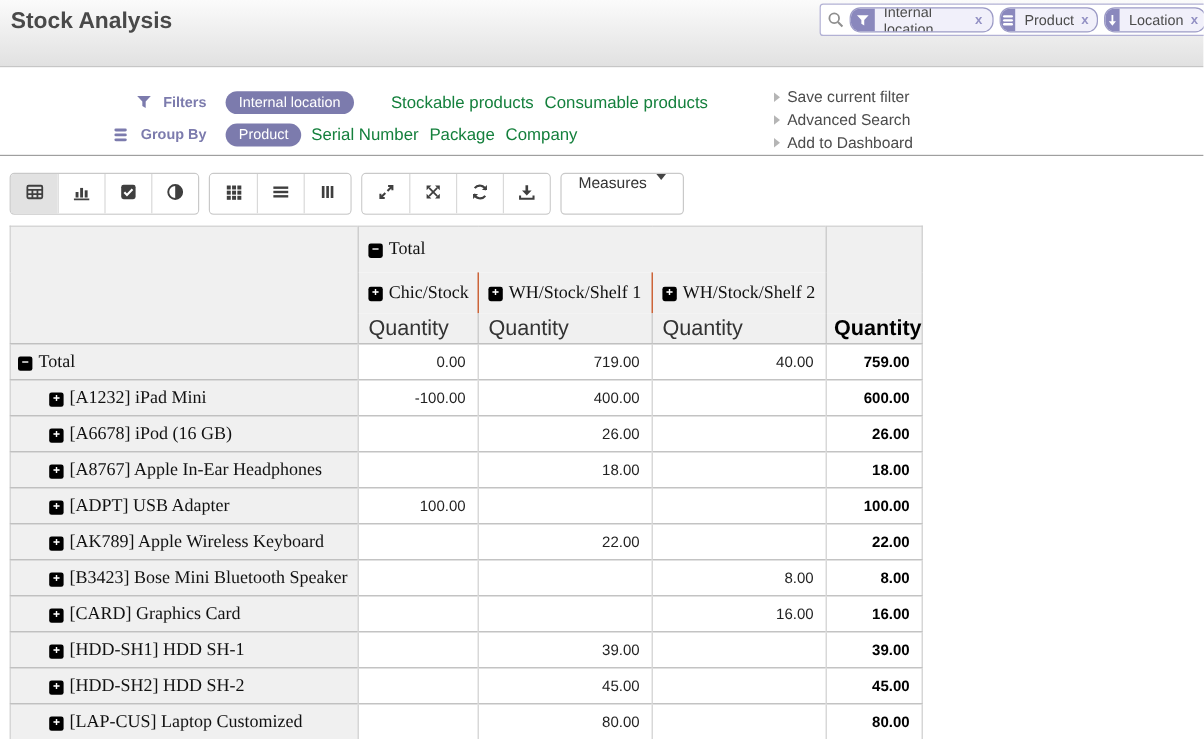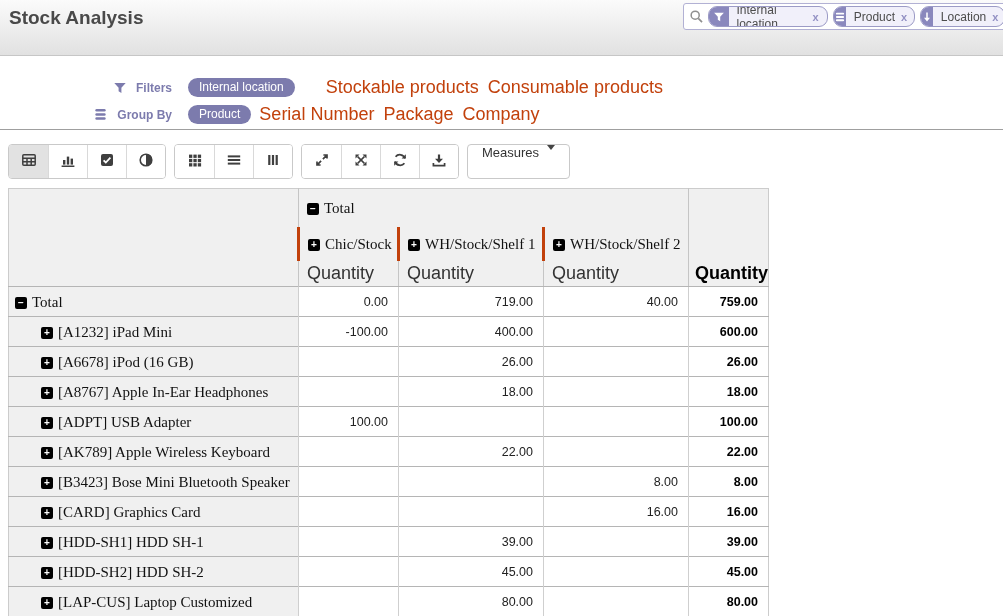--- a/index.html
+++ b/index.html
@@ -28,21 +28,21 @@
 
   
   .filter-panel { position:absolute; left:0; top:57px; width:1003px; height:73px; background:#fff;
                   border-bottom:1px solid #9f9f9f; }
   .frow { position:absolute; left:80px; display:flex; align-items:center; }
   .frow-filters { top:18px; } .frow-groupby { top:45px; }
   .frow-label { width:92px; display:flex; justify-content:flex-end; align-items:center; gap:5px;
                 color:#7c7bad; font-weight:bold; font-size:12px; }
   .frow-items { display:flex; align-items:center; gap:7px; margin-left:16px; }
   .pill { background:#7c7bad; color:#fff; border-radius:11px; padding:2px 11px 3px; font-size:12px; cursor:pointer; }
-  .flink { color:#c2410c; font-size:18px; padding:2px 1px; cursor:pointer; }
+  .flink { color:#15803d; font-size:14px; padding:2px 1px; cursor:pointer; }
   .frow-filters .frow-items > :nth-child(2) { margin-left:23px; }
   .rlinks { position:absolute; left:645px; top:14px; }
   .rlink { display:flex; align-items:center; height:19px; font-size:13px; color:#4c4c4c; cursor:pointer; }
   .tri { width:0; height:0; border-left:5px solid #b5b5b5; border-top:4px solid transparent;
          border-bottom:4px solid transparent; margin-right:6px; }
 
   
   .toolbar { position:absolute; left:8px; top:144px; display:flex; gap:8px; }
   .btn-group { display:flex; border:1px solid #c9c9c9; border-radius:4px; overflow:hidden; background:#fff; }
   .tb-btn { width:39px; height:33px; display:flex; align-items:center; justify-content:center;
@@ -58,21 +58,21 @@
   
   .pivot { position:absolute; left:8px; top:188px; }
   table { border-collapse:collapse; border:1px solid #ccc; background:#fff; }
   thead th { background:#f0f0f0; font-weight:normal; text-align:left; vertical-align:middle; }
   tr.hrow1 th { height:38px; }
   tr.hrow2 th { height:34px; }
   tr.hrow3 th { height:26px; border-bottom:1px solid #b5b5b5; }
   th.corner { border-right:1px solid #c5c5c5; }
   th.roothead { padding-left:8px; cursor:pointer; }
   th.lasthead { border-left:1px solid #c5c5c5; }
-  th.colhead { border-left:3px solid #c2410c; padding-left:8px; cursor:pointer; }
+  th.colhead { border-left:1px solid #c2410c; padding-left:8px; cursor:pointer; }
   th.qtyhead { border-left:1px solid #c5c5c5; padding-left:8px; font-size:18px; color:#333; cursor:pointer; }
   th.qtyhead.totalq { font-weight:bold; color:#000; padding-left:6px; }
   .slabel { font-family:"Liberation Serif", serif; font-size:15px; color:#111; }
   .pm { display:inline-block; width:12px; height:12px; background:#000; color:#fff; border-radius:2px;
         font:bold 10px/12px "Liberation Sans", sans-serif; text-align:center; margin-right:5px;
         vertical-align:1px; }
   tbody tr { height:30px; }
   tbody td { border-top:1px solid #b5b5b5; border-left:1px solid #cfcfcf; vertical-align:middle; }
   td.rowlabel { border-left:none; background:#f0f0f0; padding-left:6px; cursor:pointer; }
   td.rowlabel.indent1 { padding-left:32px; }
@@ -165,20 +165,34 @@
           </span>
         <span>Group By</span>
       </div>
       <div class="frow-items" id="groupby-items">
           <span class="pill">Product</span>
           <span class="flink">Serial Number</span>
           <span class="flink">Package</span>
           <span class="flink">Company</span>
         </div>
     </div>
+    <div class="rlinks" id="rlinks">
+        <div class="rlink">
+          <span class="tri"></span>
+          <span>Save current filter</span>
+        </div>
+        <div class="rlink">
+          <span class="tri"></span>
+          <span>Advanced Search</span>
+        </div>
+        <div class="rlink">
+          <span class="tri"></span>
+          <span>Add to Dashboard</span>
+        </div>
+      </div>
   </div>
 
   <div class="toolbar" id="toolbar">
       <div class="btn-group">
         <button class="tb-btn active">
           <span><svg width="16" height="16" viewBox="0 0 16 16">
               <g fill="none" stroke="#3f3f3f" stroke-width="1.5">
                 <rect x="1.8" y="2.8" width="12.4" height="10.4" rx="1"></rect>
                 <path d="M1.8 6.3h12.4M1.8 9.7h12.4M6 6.3v6.9M10.2 6.3v6.9"></path>
               </g>

